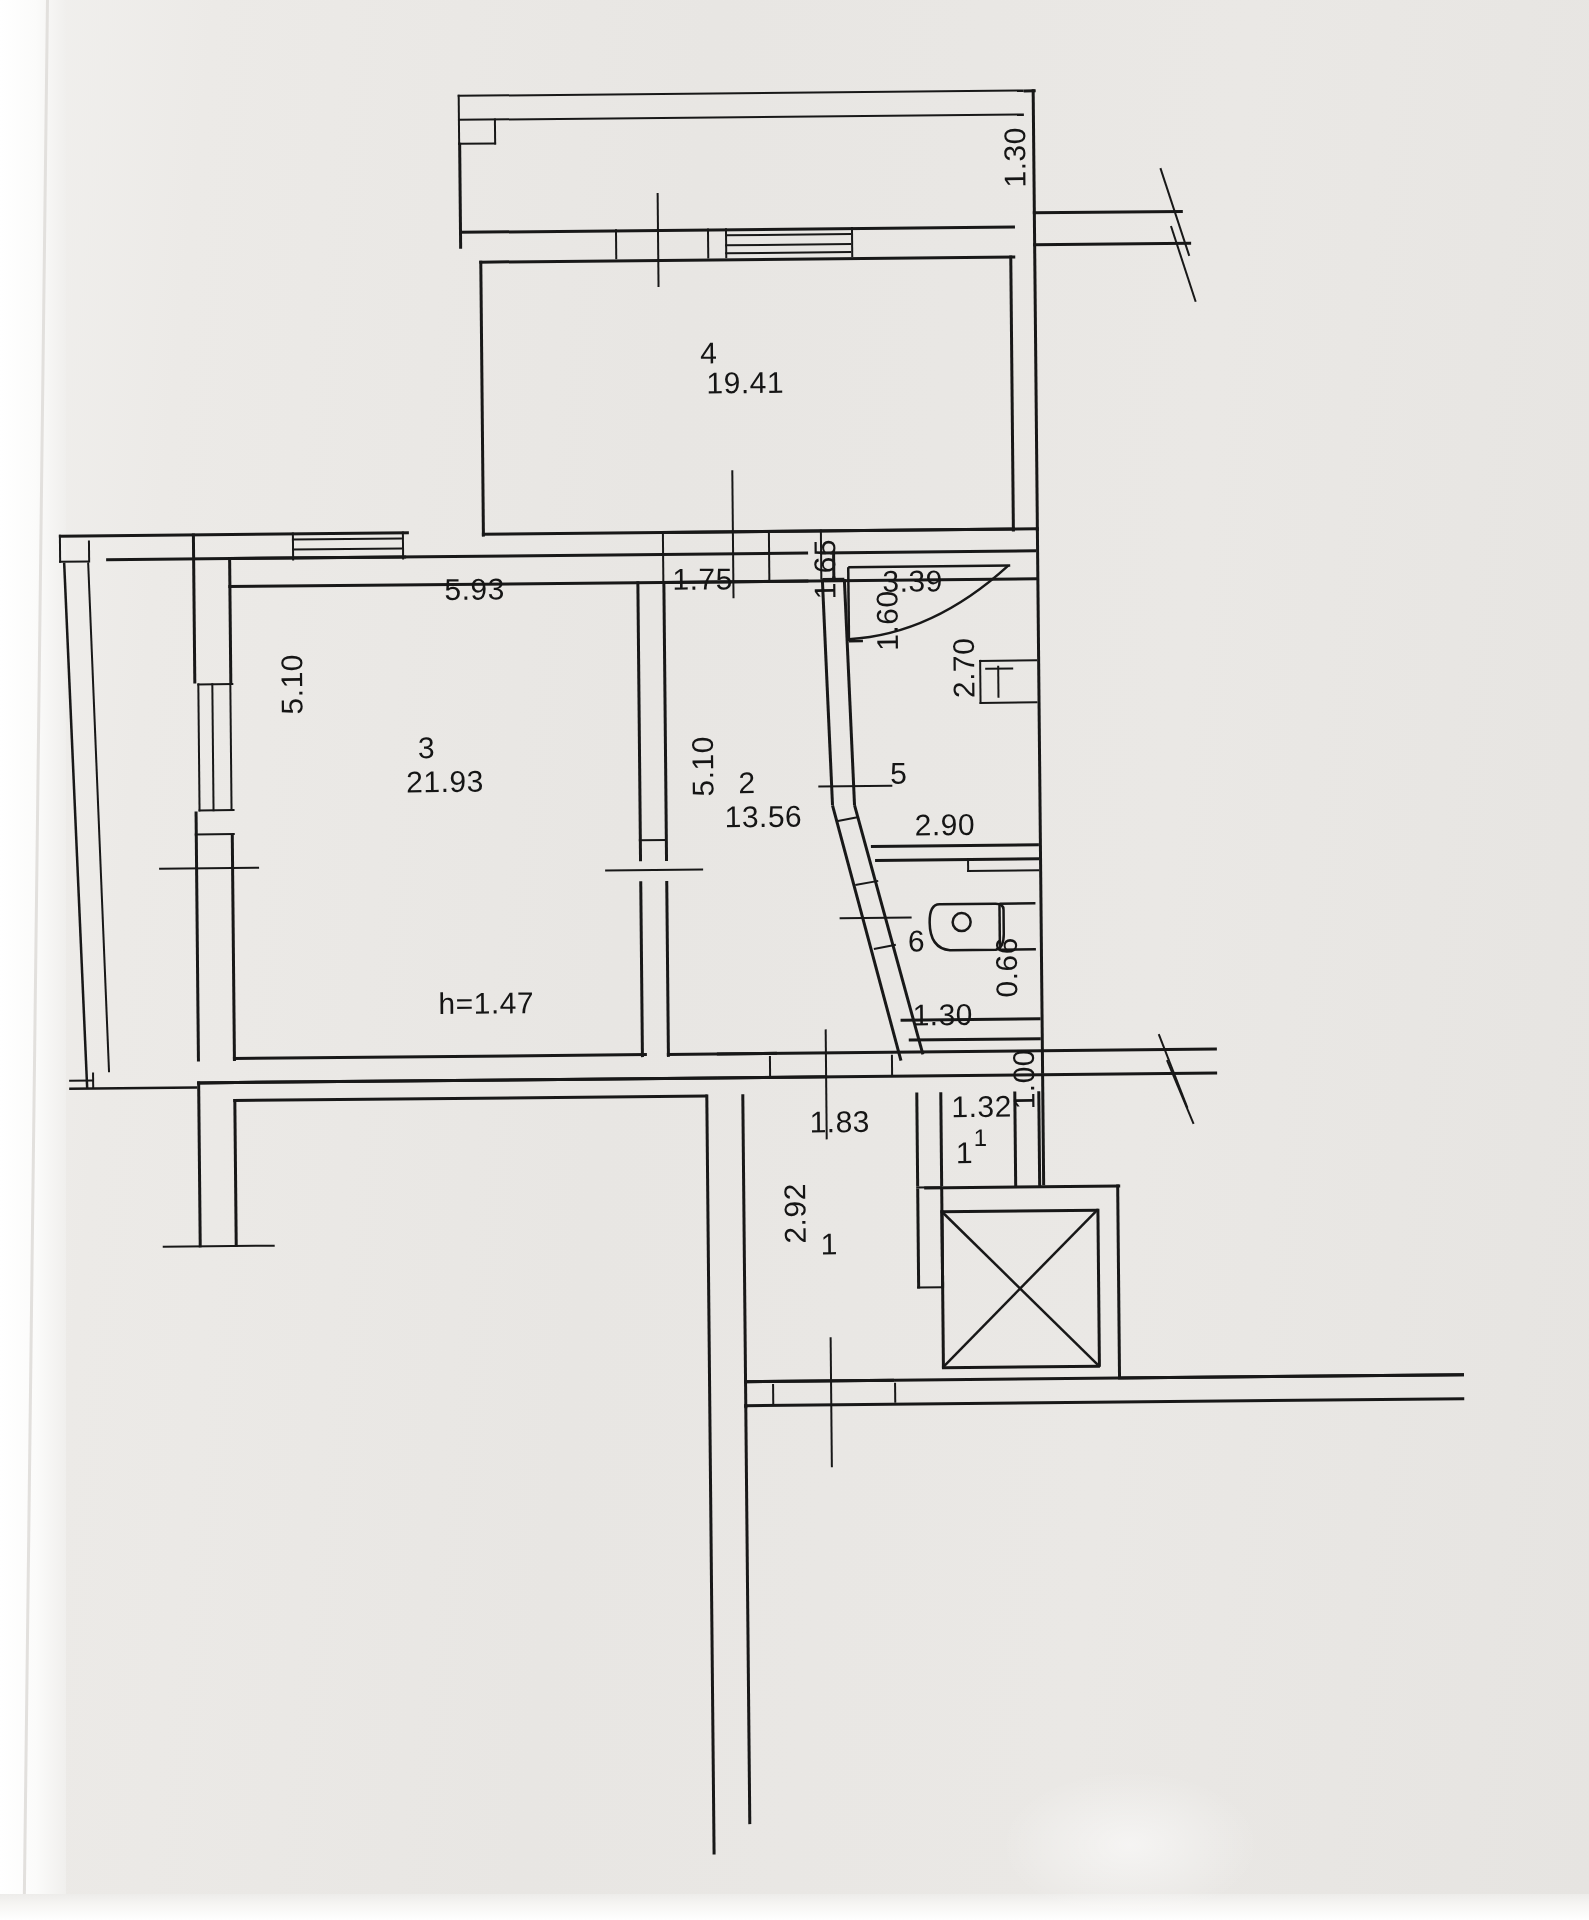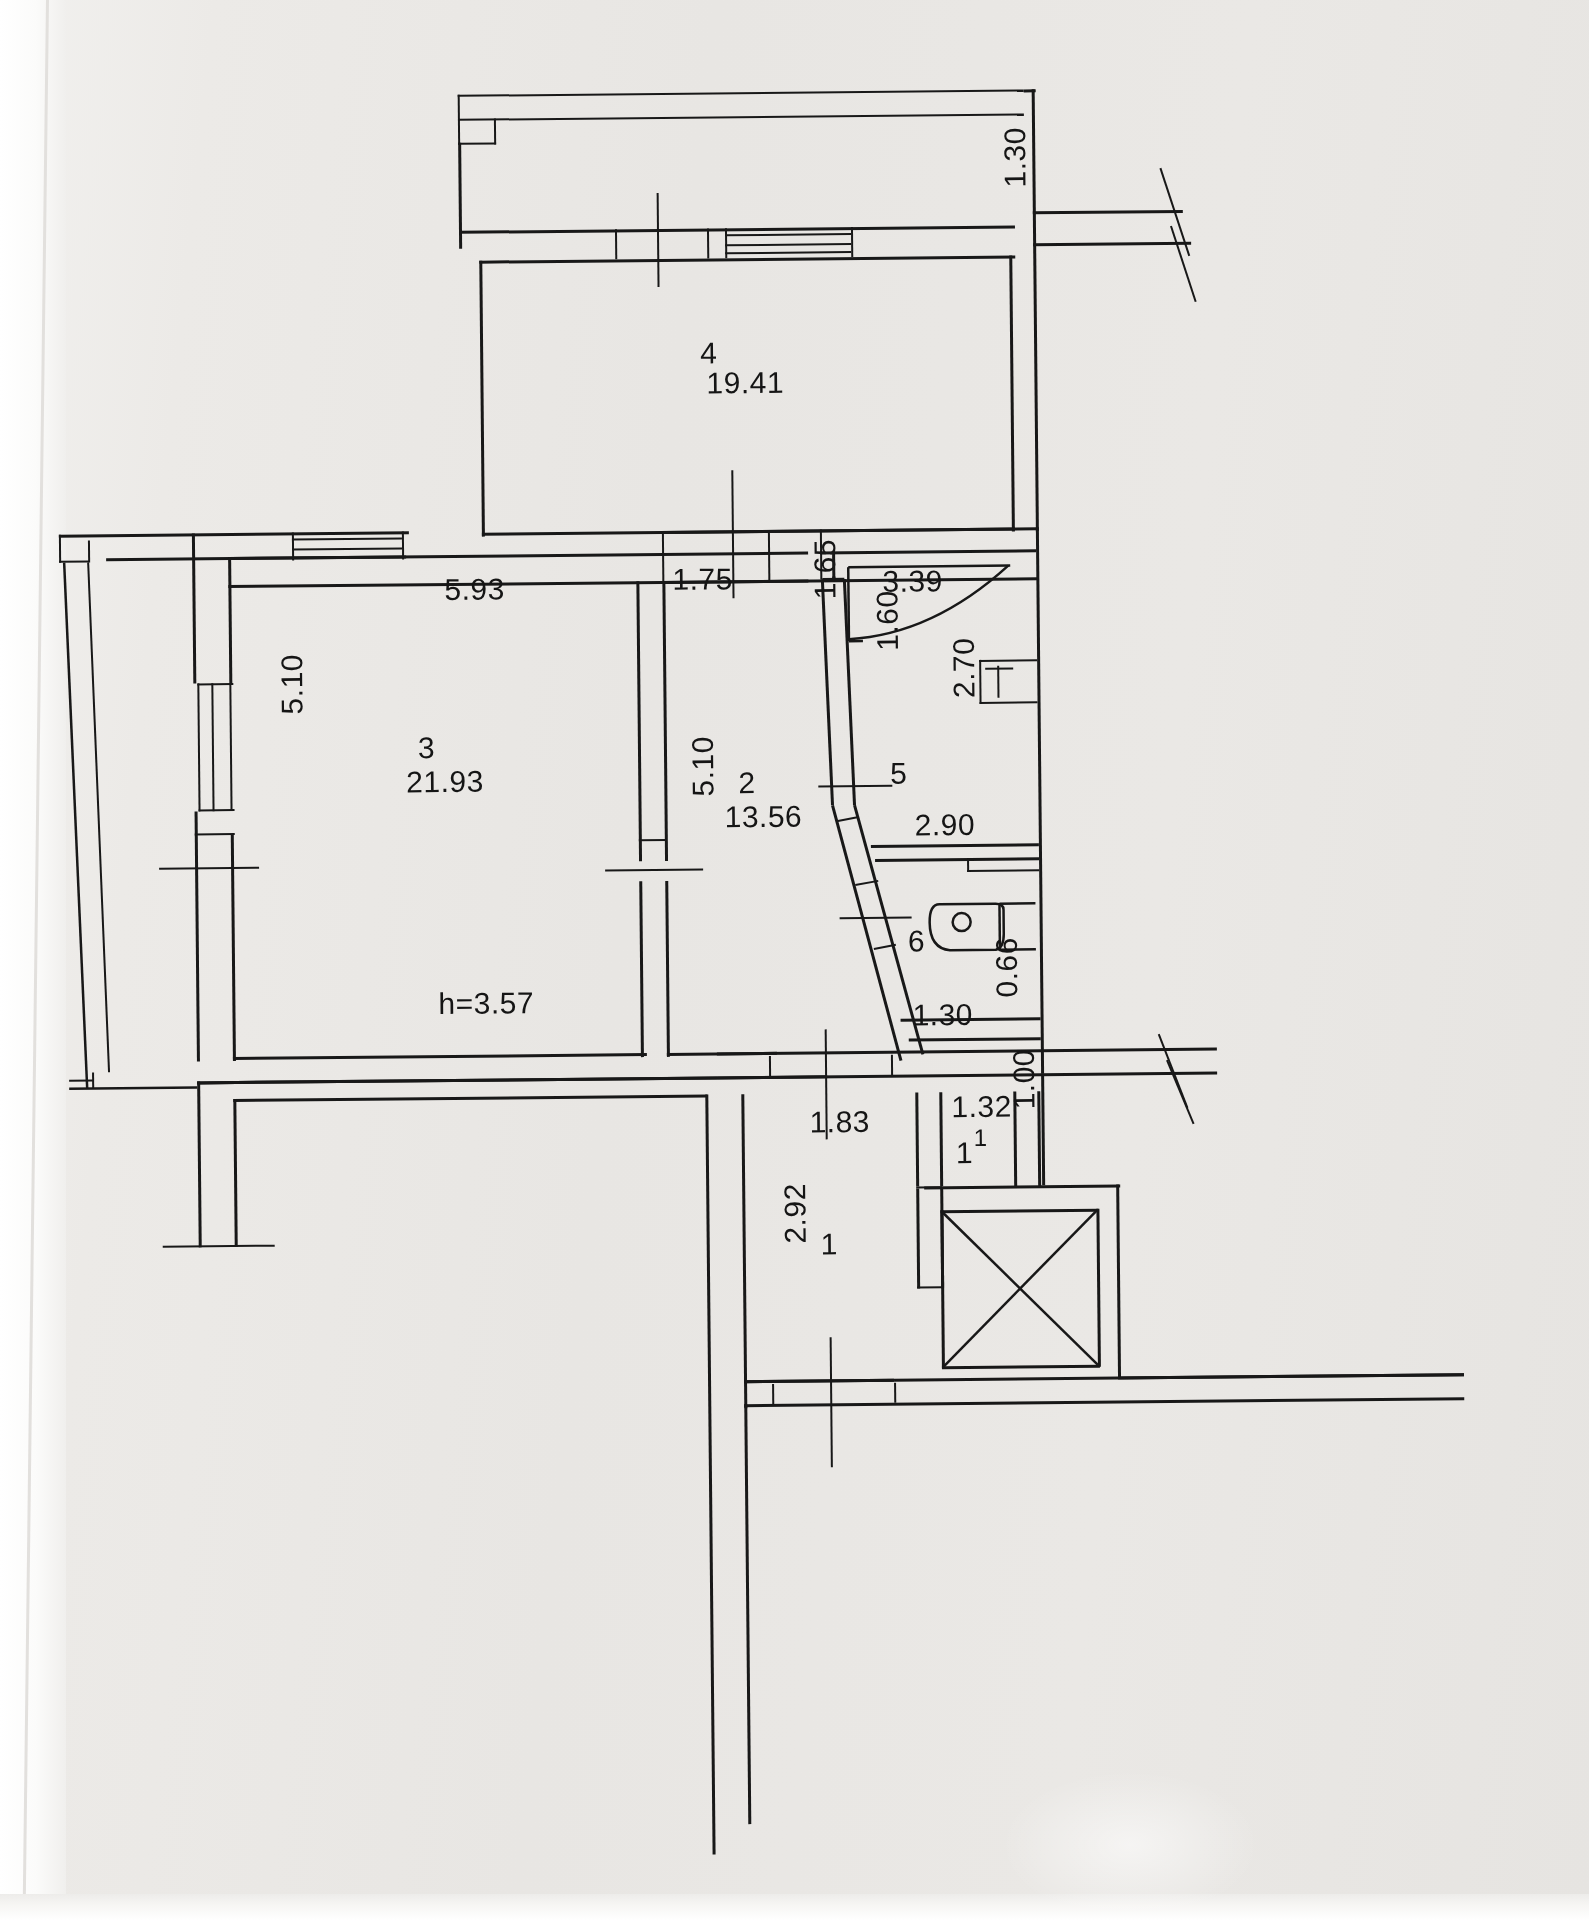--- a/index.html
+++ b/index.html
@@ -178,21 +178,21 @@
     <div class="ln v" style="left:666px; top:880px; height:176px;"></div>
     <div class="ln h1" style="left:606px; top:868px; width:98px;"></div>
 
     <div class="ln h" style="left:232px; top:1052px; width:414px;"></div>
     <div class="ln h" style="left:196px; top:1076px; width:520px;"></div>
 
     <div class="lbl dim rot" style="left:278px; top:710px;">5.10</div>
     <div class="lbl dim rot" style="left:688px; top:796px;">5.10</div>
     <div class="lbl room-no" style="left:420px; top:728px;">3</div>
     <div class="lbl room-area" style="left:408px; top:762px;">21.93</div>
-    <div class="lbl dim" style="left:438px; top:984px;">h=3.57</div>
+    <div class="lbl dim" style="left:438px; top:984px;">h=1.47</div>
 
     <div class="ln h" style="left:666px; top:530px; width:375px;"></div>
     <div class="ln h" style="left:666px; top:580px; width:375px;"></div>
     <div class="ln v1" style="left:666px; top:530px; height:50px;"></div>
     <div class="ln v1" style="left:772px; top:530px; height:50px;"></div>
     <div class="ln v1" style="left:824px; top:530px; height:50px;"></div>
 
     <div class="ln v1" style="left:736px; top:470px; height:128px;"></div>
 
     <div class="lbl dim" style="left:676px; top:562px;">1.75</div>

